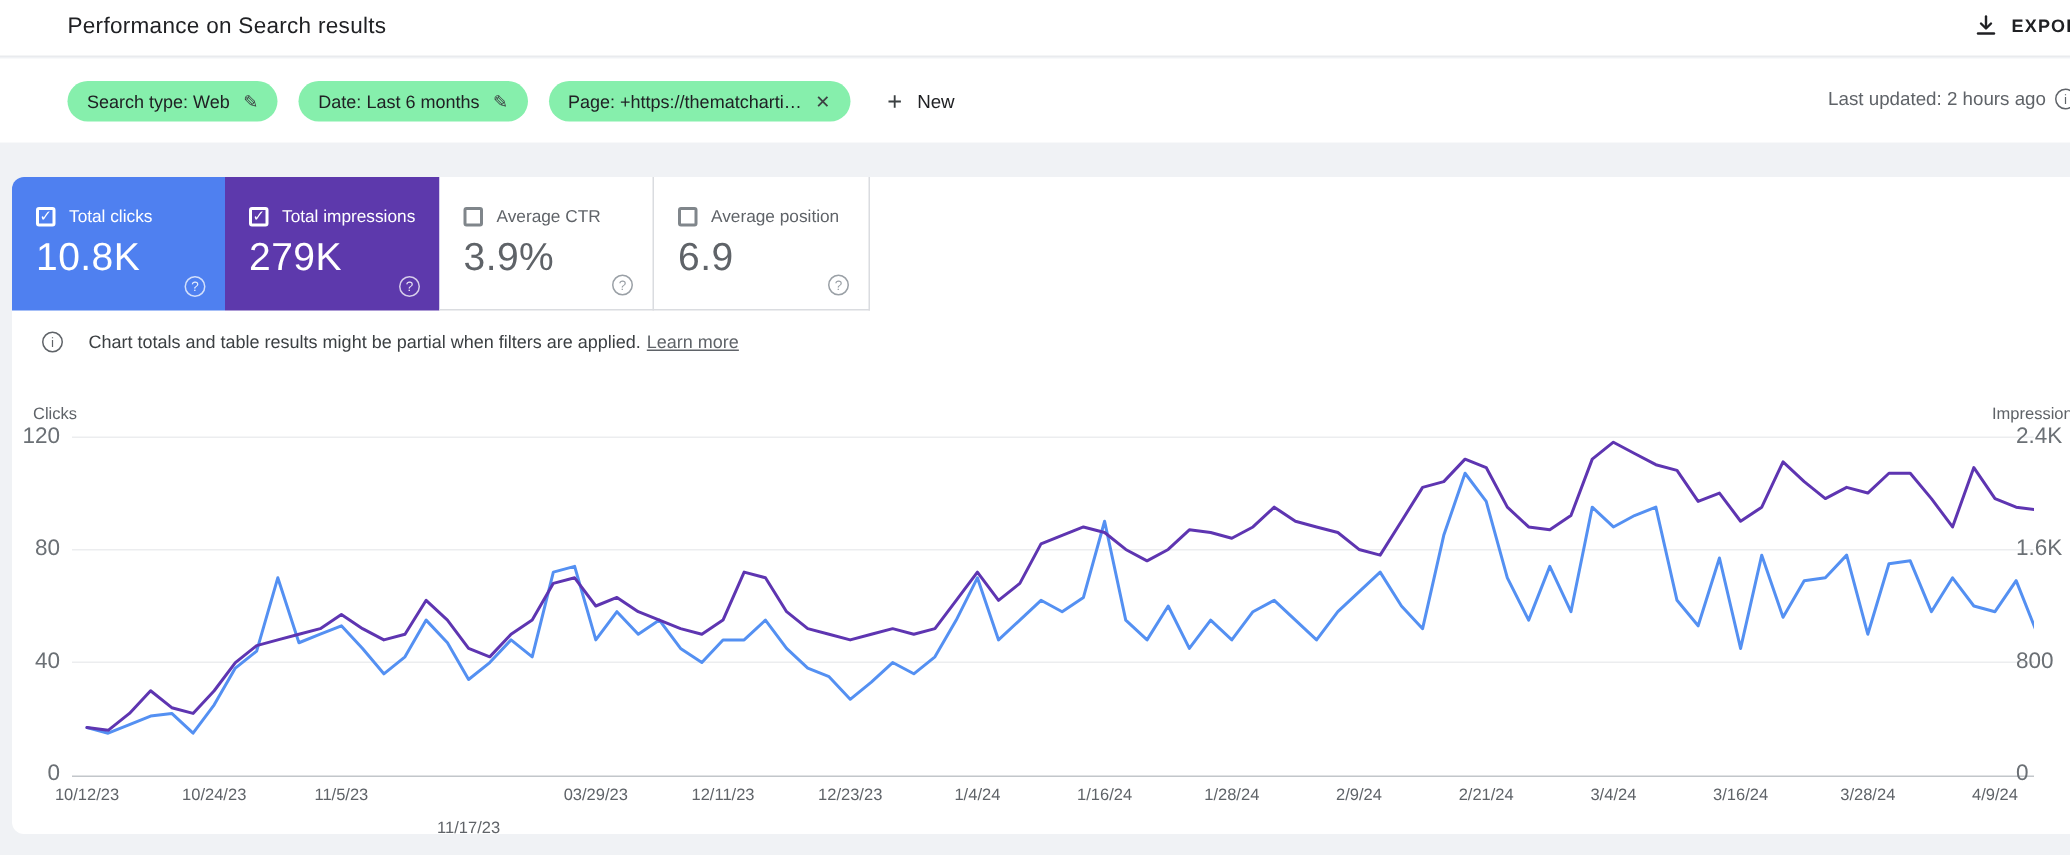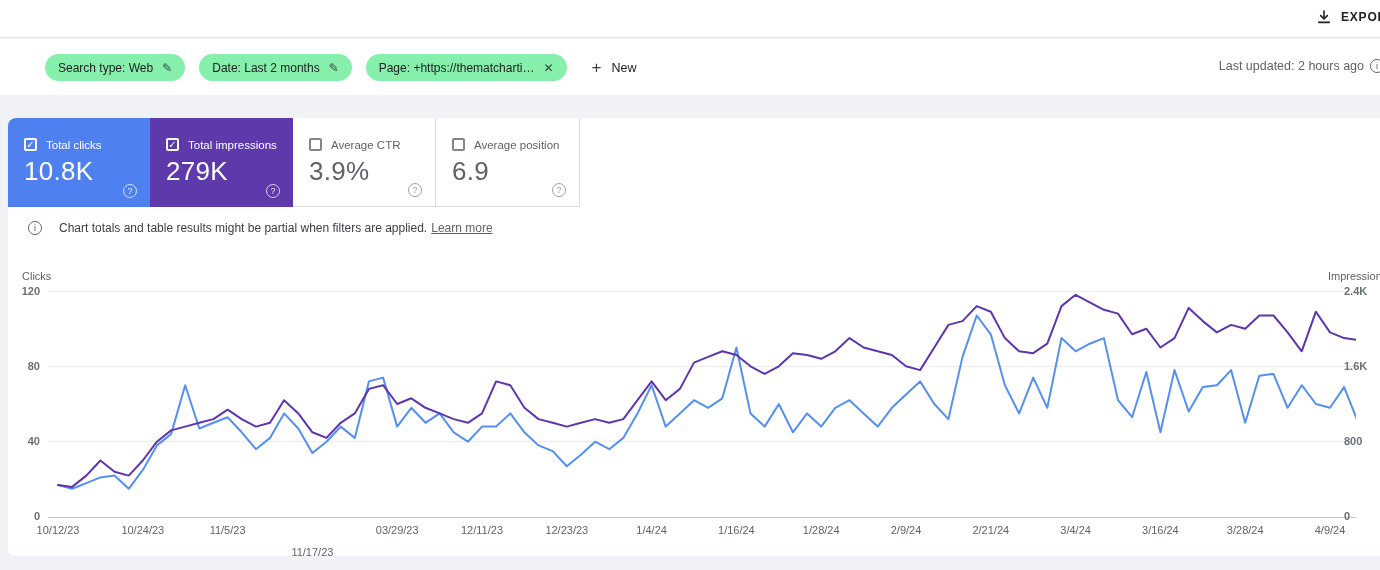--- a/index.html
+++ b/index.html
@@ -49,52 +49,53 @@
   .off-color .help-circle { border:1.2px solid #9aa0a6; color:#9aa0a6; }
   
   .banner { position:absolute; left:20px; top:103px; display:flex; align-items:center; gap:17px; }
   .banner-text { font-size:12px; color:#3c4043; }
   .banner-link { font-size:12px; color:#5f6368; text-decoration:underline; cursor:pointer; margin-left:4px; }
   
   .chart { position:absolute; left:0; top:147px; width:1372px; height:290px; }
   .axis-title { position:absolute; font-size:11px; color:#5f6368; white-space:nowrap; }
   .axis-title.left { left:14px; top:5px; }
   .axis-title.right { left:1320px; top:5px; }
-  .ytick { position:absolute; font-size:11px; color:#6b7075; line-height:14px;font-weight:bold; }
+  .ytick { position:absolute; font-size:15px; color:#6b7075; line-height:14px; }
   .ytick.l { left:0; width:32px; text-align:right; }
   .ytick.r { left:1336px; width:40px; text-align:left; }
   .gridline { position:absolute; left:40px; width:1308px; height:1px; background:#ecedef; }
   .axisline { position:absolute; left:40px; width:1308px; height:1px; background:#c2c6ca; }
   .plot-svg { position:absolute; left:40px; top:19px; }
   .xtick { position:absolute; top:259px; transform:translateX(-50%); font-size:11px; color:#5f6368; white-space:nowrap; }
 </style>
 </head>
 <body>
 
 <div class="header">
+  <div class="page-title">Performance on Search results</div>
   <div class="export-btn">
     <span style="display:inline-flex;">
       <svg width="16" height="16" viewBox="0 0 24 24" fill="none" stroke="#202124" stroke-width="2.4" stroke-linecap="round" stroke-linejoin="round">
         <path d="M12 3v11"></path>
           <path d="M7 10l5 5 5-5"></path>
           <path d="M4 20h16"></path>
       </svg>
     </span>
     <span class="export-label">EXPORT</span>
   </div>
 </div>
 
 <div class="filter-bar">
   <div class="chips">
     <div class="chip">
       <span>Search type: Web</span>
       <span class="chip-icon">✎</span>
     </div>
     <div class="chip">
-      <span>Date: Last 2 months</span>
+      <span>Date: Last 6 months</span>
       <span class="chip-icon">✎</span>
     </div>
     <div class="chip">
       <span>Page: +https://thematcharti…</span>
       <span class="chip-icon">✕</span>
     </div>
     <div class="new-btn">
       <span class="plus">+</span>
       <span class="new-label">New</span>
     </div>

